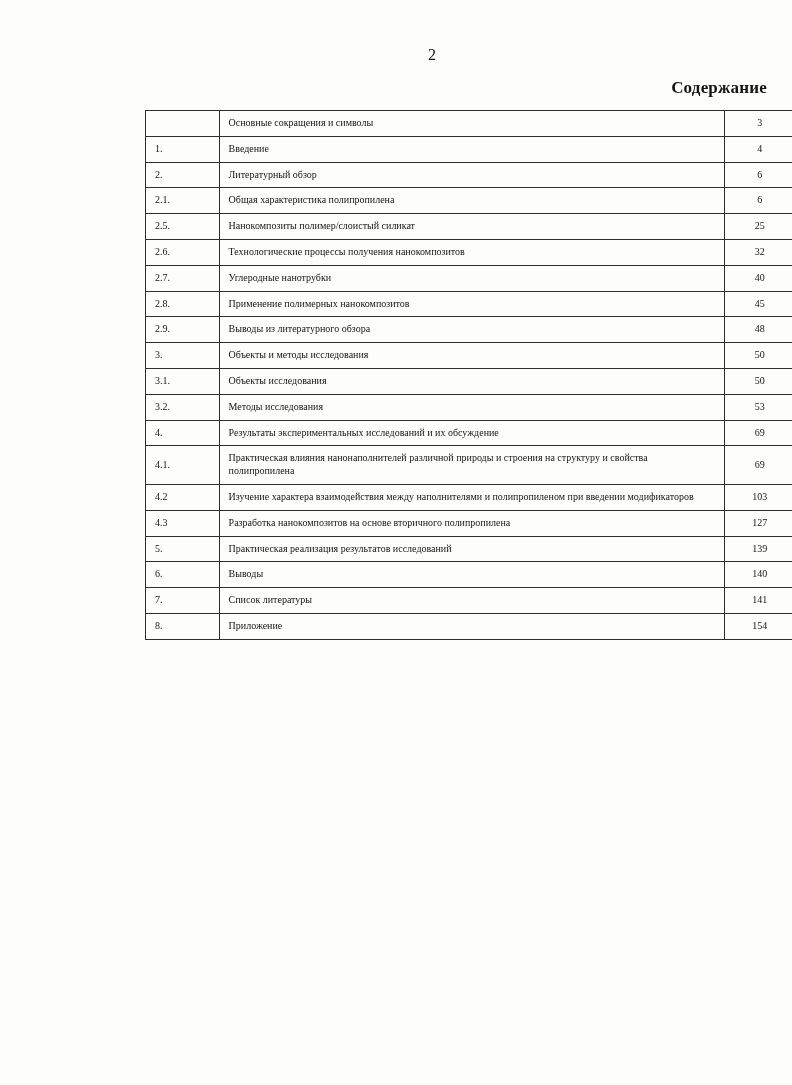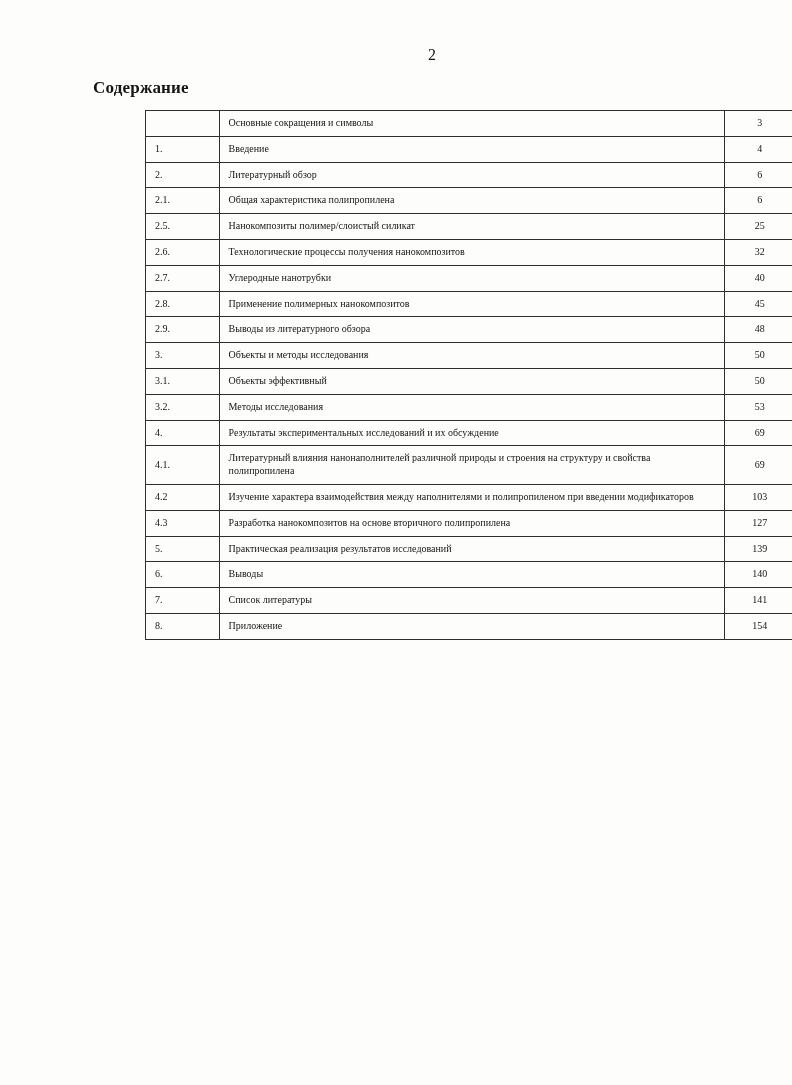--- a/index.html
+++ b/index.html
@@ -24,23 +24,23 @@
     position: absolute;
     top: 46px;
     left: 107px;
     width: 650px;
     text-align: center;
     font-size: 16px;
   }
   .doc-title {
     position: absolute;
     top: 78px;
-    left: 93px;
+    left: 117px;
     width: 650px;
-    text-align: left;
+    text-align: right;
     font-size: 17px;
     font-weight: bold;
     letter-spacing: 0.2px;
   }
   table.toc {
     position: absolute;
     top: 110px;
     left: 107px;
     width: 650px;
     border-collapse: collapse;
@@ -124,36 +124,36 @@
         <td class="cell-title">Выводы из литературного обзора</td>
         <td class="cell-page">48</td>
       </tr>
       <tr>
         <td class="cell-num">3.</td>
         <td class="cell-title">Объекты и методы исследования</td>
         <td class="cell-page">50</td>
       </tr>
       <tr>
         <td class="cell-num">3.1.</td>
-        <td class="cell-title">Объекты эффективный</td>
+        <td class="cell-title">Объекты исследования</td>
         <td class="cell-page">50</td>
       </tr>
       <tr>
         <td class="cell-num">3.2.</td>
         <td class="cell-title">Методы исследования</td>
         <td class="cell-page">53</td>
       </tr>
       <tr>
         <td class="cell-num">4.</td>
         <td class="cell-title">Результаты экспериментальных исследований и их обсуждение</td>
         <td class="cell-page">69</td>
       </tr>
       <tr>
         <td class="cell-num">4.1.</td>
-        <td class="cell-title">Литературный влияния нанонаполнителей различной природы и строения на структуру и свойства полипропилена</td>
+        <td class="cell-title">Практическая влияния нанонаполнителей различной природы и строения на структуру и свойства полипропилена</td>
         <td class="cell-page">69</td>
       </tr>
       <tr>
         <td class="cell-num">4.2</td>
         <td class="cell-title">Изучение характера взаимодействия между наполнителями  и полипропиленом при введении модификаторов</td>
         <td class="cell-page">103</td>
       </tr>
       <tr>
         <td class="cell-num">4.3</td>
         <td class="cell-title">Разработка нанокомпозитов на основе вторичного полипропилена</td>

